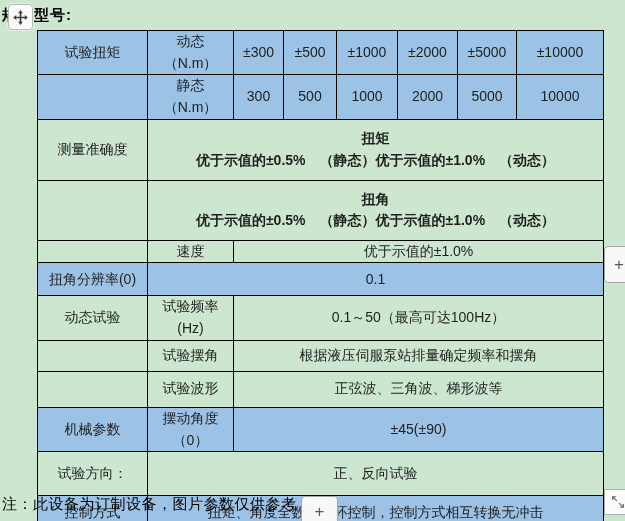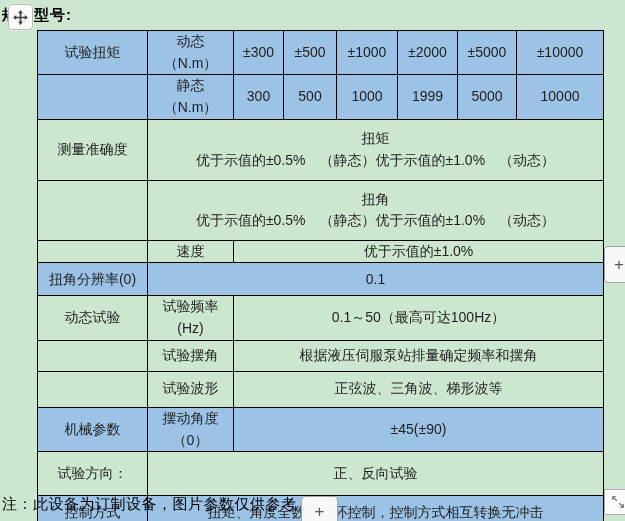--- a/index.html
+++ b/index.html
@@ -32,21 +32,21 @@
   }
   table.spec td{
     border:1.5px solid #000;
     text-align:center;vertical-align:middle;
     font-size:14px;color:#1f1f1f;
     padding:0 2px;overflow:hidden;
     line-height:1.55;
   }
   tr.blue td{background:#9cc2e5;}
   tr.green td{background:transparent;}
-  td .ln{display:block;}
+  td .ln{display:block;font-weight:bold;}
   .ui-btn{
     position:absolute;background:#f8f8f8;border:1px solid #a6a6a6;
     border-radius:4px;box-sizing:border-box;
     display:flex;align-items:center;justify-content:center;
     color:#595959;font-size:17px;line-height:1;
     font-family:"Liberation Sans",sans-serif;
   }
   .add-col-btn{left:604px;top:246px;width:30px;height:37px;}
   .add-row-btn{left:301px;top:496px;width:37px;height:30px;}
   .resize-handle{
@@ -97,21 +97,21 @@
             <td>±2000</td>
             <td>±5000</td>
             <td>±10000</td>
           </tr>
           <tr class="blue" style="height: 35px;">
             <td></td>
             <td>静态（N.m）</td>
             <td>300</td>
             <td>500</td>
             <td>1000</td>
-            <td>1999</td>
+            <td>2000</td>
             <td>5000</td>
             <td>10000</td>
           </tr>
           <tr class="green" style="height: 61px;">
             <td>测量准确度</td>
             <td colspan="7">
               <span class="ln">扭矩</span>
               <span class="ln">优于示值的±0.5%　（静态）优于示值的±1.0%　（动态）</span>
             </td>
           </tr>

